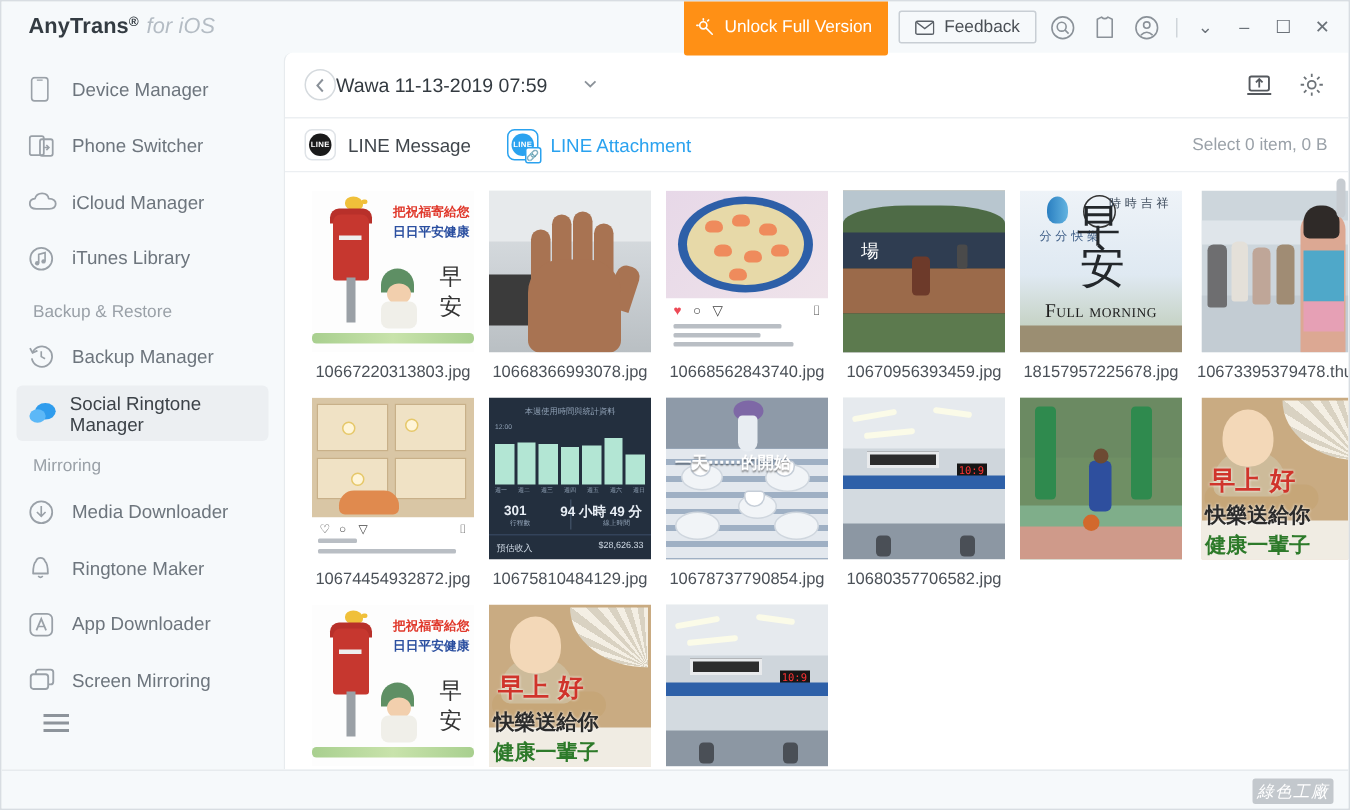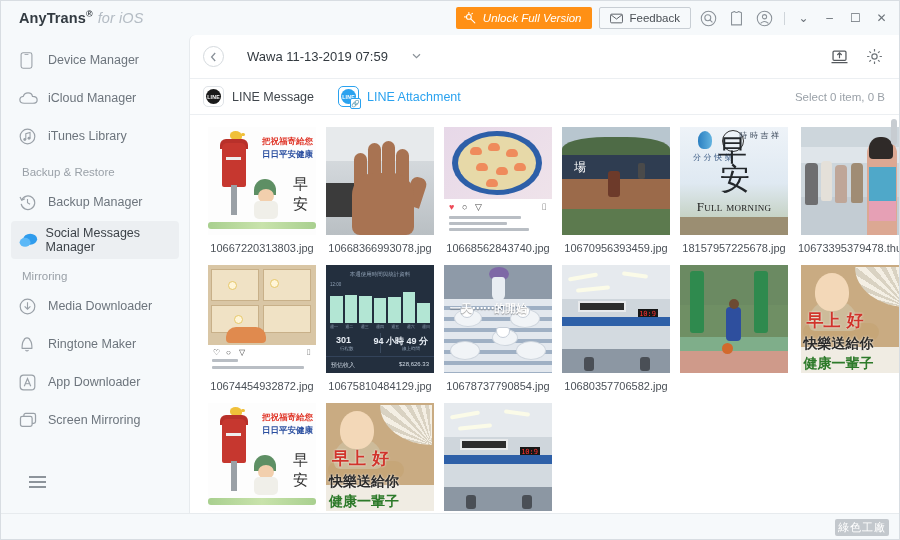--- a/index.html
+++ b/index.html
@@ -35,29 +35,28 @@
   .brand .bold { font-weight: bold; }
   .brand .reg { font-size: 9px; position: relative; top: -4px; font-weight: bold; }
   .brand .light { color: #b4bcc4; margin-left: 5px; font-weight: normal; font-style: italic; }
 
   .tb-right { margin-left: auto; display: flex; align-items: center; gap: 7px; }
 
   .unlock {
     background: #ff9015;
     color: #fff;
     font-size: 11.5px;
-    height: 22px;
+    height: 38px;
     border-radius: 2px;
     display: flex; align-items: center;
     padding: 0 11px 0 8px;
     gap: 6px;
     border: none;
     cursor: pointer;
     white-space: nowrap;
-    font-style: italic;
   }
   .feedback {
     background: #f6f9fb;
     border: 1px solid #c8ced4;
     color: #4a4f55;
     font-size: 11.5px;
     height: 22px;
     border-radius: 2px;
     display: flex; align-items: center;
     padding: 0 10px;
@@ -142,21 +141,21 @@
   .back-btn {
     width: 21px; height: 21px;
     border: 1px solid #d5dade;
     border-radius: 50%;
     display: flex; align-items: center; justify-content: center;
     color: #8a9199;
     font-size: 10px;
     cursor: pointer;
   }
   .crumb {
-    margin-left: 23px;
+    margin-left: 0;
     font-size: 13px;
     color: #333a40;
     display: flex; align-items: center; gap: 24px;
     cursor: pointer;
   }
   .crumb .caret { font-size: 8px; color: #8b9299; }
   .head-right { margin-left: auto; display: flex; align-items: center; gap: 14px; }
 
   .tabbar {
     height: 36px; flex: 0 0 36px;
@@ -235,20 +234,21 @@
     border-top: 1px solid #e7ebee;
     position: relative;
   }
   .watermark {
     position: absolute; right: 10px; top: 5px;
     font-size: 11px; color: #9aa1a8;
     letter-spacing: 1px;
     background: #c3c8cd; color:#fff;
     padding: 1px 3px; border-radius: 2px;
     font-family: "DejaVu Sans", sans-serif;
+    font-style: italic;
   }
 
   
   .art { width: 108px; height: 108px; position: relative; overflow: hidden; }
 
   
   .art-mailbox { background: #fdfdfd; }
   .art-mailbox .mb-body { position:absolute; left:14px; top:16px; width:24px; height:44px; background:#c6372f; border-radius:5px 5px 2px 2px; }
   .art-mailbox .mb-top { position:absolute; left:12px; top:12px; width:28px; height:10px; background:#b8302a; border-radius:6px 6px 0 0;}
   .art-mailbox .mb-slot { position:absolute; left:18px; top:30px; width:15px; height:3px; background:#eee; }
@@ -477,20 +477,30 @@
       <div class="nav-item">
         <span class="ic">
           <svg width="15" height="17" viewBox="0 0 18 22">
               <rect x="2" y="1" width="14" height="20" rx="2.5" fill="none" stroke="currentColor" stroke-width="1.4"></rect>
               <line x1="6.5" y1="3.2" x2="11.5" y2="3.2" stroke="currentColor" stroke-width="1.1"></line>
             </svg>
         </span>
         <span class="lb">Device Manager</span>
       </div>
 
+      <div class="nav-item">
+        <span class="ic">
+          <svg width="17" height="17" viewBox="0 0 20 20">
+              <rect x="1" y="2" width="11" height="15" rx="1.6" fill="none" stroke="currentColor" stroke-width="1.4"></rect>
+              <rect x="9" y="4.5" width="10" height="13" rx="1.6" fill="none" stroke="currentColor" stroke-width="1.4"></rect>
+              <path d="M11.5 11 h4 M14 9 l2 2 -2 2" stroke="currentColor" stroke-width="1.3" fill="none"></path>
+            </svg>
+        </span>
+        <span class="lb">Phone Switcher</span>
+      </div>
 
       <div class="nav-item">
         <span class="ic">
           <svg width="19" height="15" viewBox="0 0 22 16">
               <path d="M6 13.5 Q1 13.5 1 9.5 Q1 6 5 5.6 Q6 1.5 10.5 1.5 Q15 1.5 15.6 5.6 Q21 5.8 21 9.6 Q21 13.5 16 13.5 Z" fill="none" stroke="currentColor" stroke-width="1.4" stroke-linejoin="round"></path>
             </svg>
         </span>
         <span class="lb">iCloud Manager</span>
       </div>
 
@@ -519,21 +529,21 @@
         <span class="lb">Backup Manager</span>
       </div>
 
       <div class="nav-item active">
         <span class="ic">
           <svg width="19" height="17" viewBox="0 0 22 19">
             <ellipse cx="13" cy="8" rx="8" ry="6.4" fill="#2f9ced"></ellipse>
             <ellipse cx="7" cy="11.6" rx="6.3" ry="5.2" fill="#5cb8f7"></ellipse>
           </svg>
         </span>
-        <span class="lb">Social Messages Manager</span>
+        <span class="lb">Social Ringtone Manager</span>
       </div>
 
       <div class="nav-group">Mirroring</div>
 
       <div class="nav-item">
         <span class="ic">
           <svg width="17" height="17" viewBox="0 0 20 20">
               <circle cx="10" cy="10" r="8.6" fill="none" stroke="currentColor" stroke-width="1.4"></circle>
               <path d="M10 5 V13 M6.6 9.8 L10 13.2 L13.4 9.8" fill="none" stroke="currentColor" stroke-width="1.3"></path>
             </svg>

